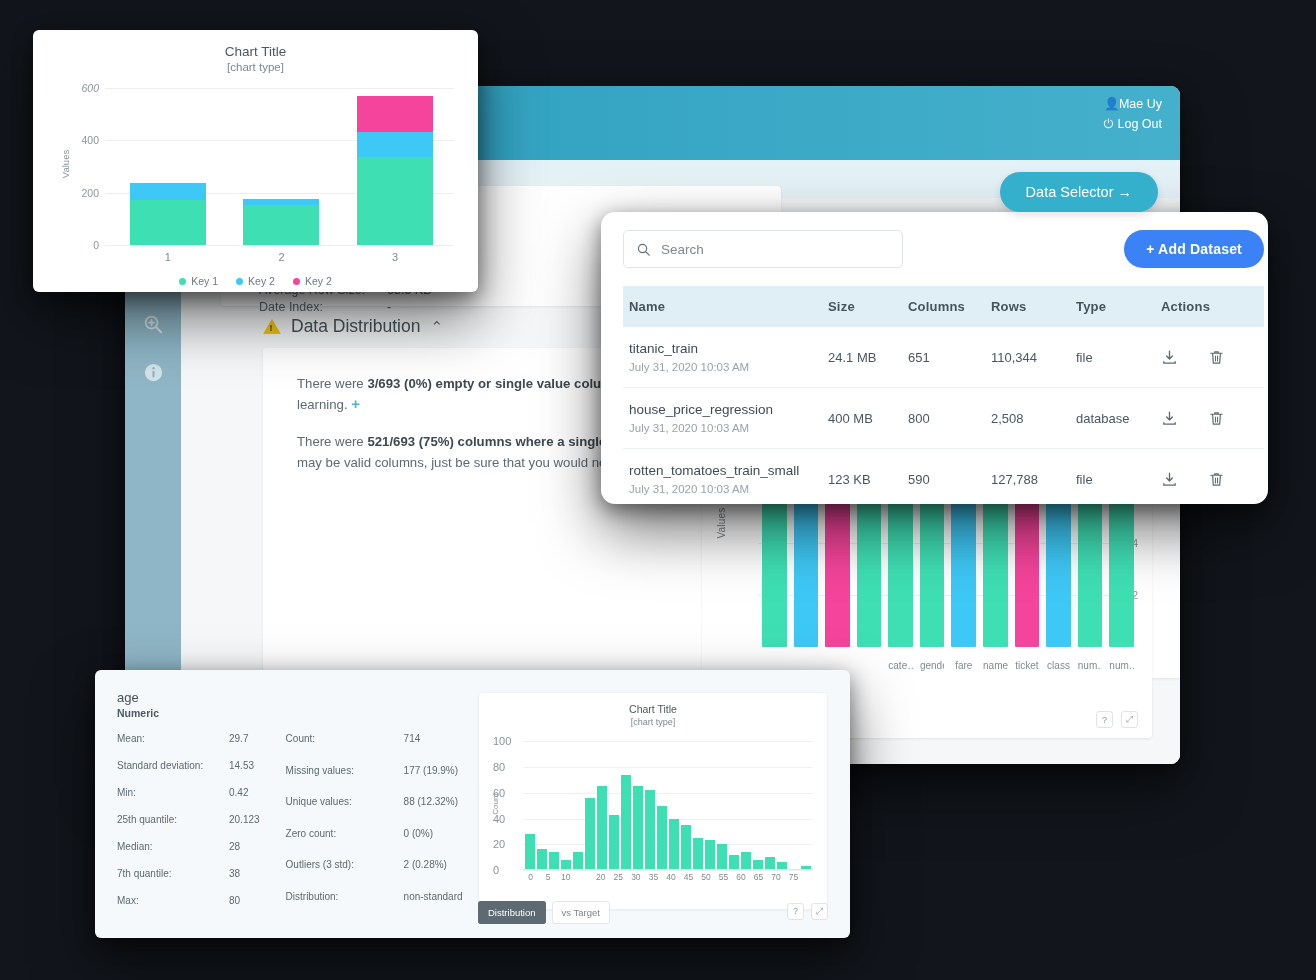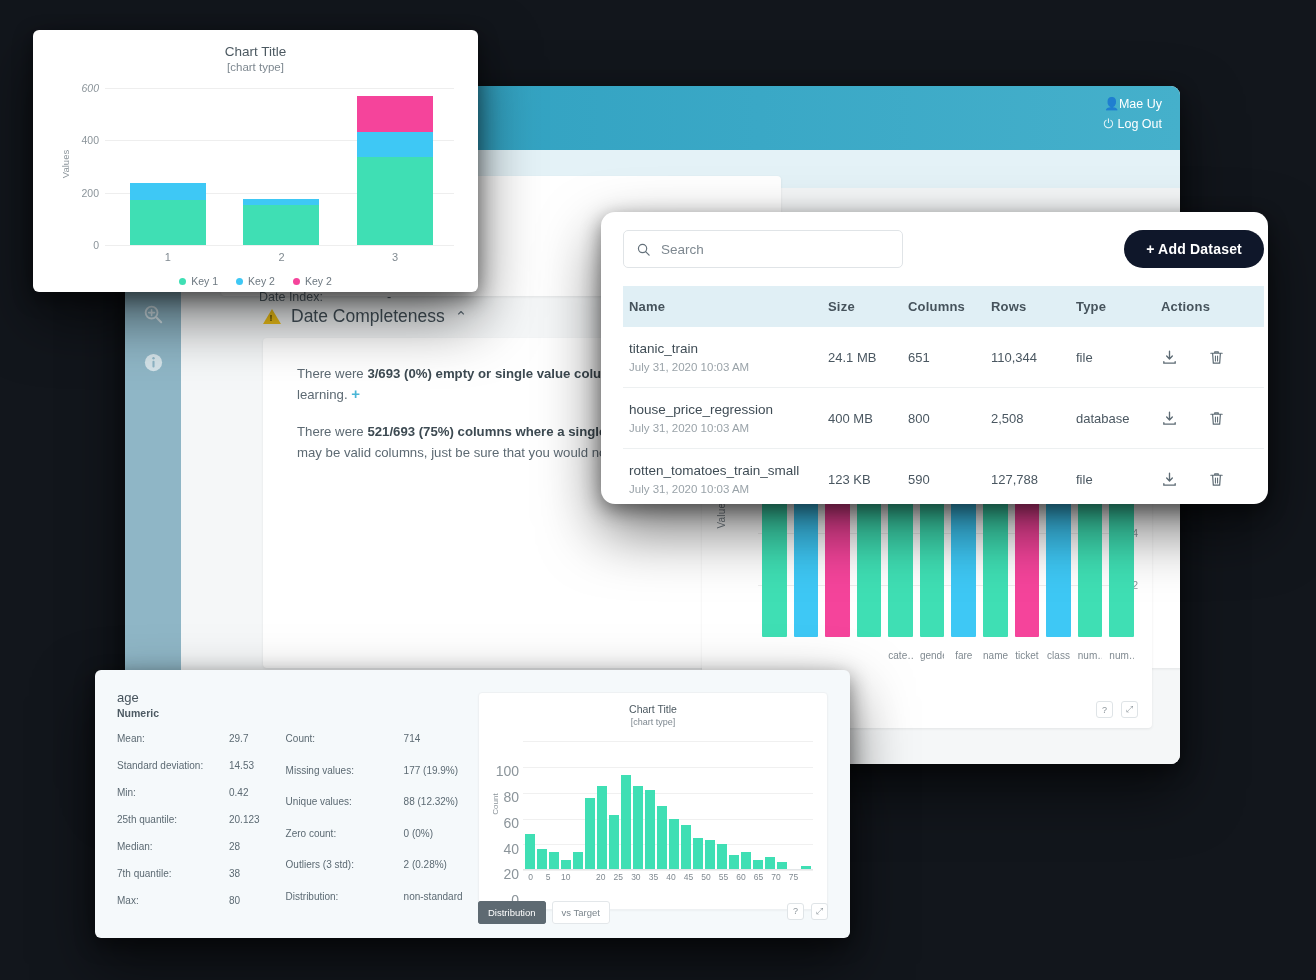--- a/index.html
+++ b/index.html
@@ -19,21 +19,21 @@
     box-shadow: 0 26px 60px rgba(0,0,0,.55), 0 6px 20px rgba(0,0,0,.45);
   }
 
   
   #app-window {
     left: 125px; top: 86px; width: 1055px; height: 678px;
     border-radius: 9px; overflow: hidden;
     background: #f7f9fa;
   }
   .app-topbar {
-    height: 64px;
+    height: 74px;
     background: linear-gradient(90deg,#2a9cbd 0%,#3aa8c6 60%,#45b0cb 100%);
     position: relative;
   }
   .topbar-right {
     position: absolute; right: 18px; top: 8px;
     text-align: right; color: #ffffff; font-size: 12.5px; line-height: 20px;
   }
   .topbar-right div { white-space: nowrap; }
   .topbar-right .ti { display:inline-block; width:12px; text-align:center; opacity:.85; margin-right:3px; }
 
@@ -173,21 +173,21 @@
     width: 280px; height: 38px; border: 1px solid #e0e4e7; border-radius: 5px;
     display: flex; align-items: center; gap: 10px; padding: 0 12px;
     background: #fff;
   }
   .search-box input {
     border: none; outline: none; font-size: 13.5px; color: #43505a;
     font-family: inherit; flex: 1; background: transparent;
   }
   .search-box input::placeholder { color: #7e8890; }
   .btn-add {
-    background: #0f172a; color: #fff; border: none; border-radius: 20px;
+    background: #3b82f6; color: #fff; border: none; border-radius: 20px;
     padding: 11px 22px; font-size: 14px; font-family: inherit;
     font-weight: 600; cursor: pointer; letter-spacing: .2px; text-align: right;
   }
   table.ds-table { width: 100%; border-collapse: collapse; margin-top: 18px; }
   table.ds-table thead th {
     background: #e0eff5; text-align: left; font-size: 13px; color: #46535c;
     font-weight: bold; padding: 13px 0 13px 0; letter-spacing: .2px;
   }
   table.ds-table thead th:first-child { padding-left: 6px; }
   table.ds-table tbody td {
@@ -222,22 +222,22 @@
   #hist-card {
     position: absolute; left: 383px; top: 22px; width: 350px; height: 218px;
     background: #fff; border-radius: 4px; border: 1px solid #eef1f3;
     box-shadow: 0 1px 2px rgba(0,0,0,.04);
   }
   .hc-title { text-align: center; font-size: 10.5px; color: #4c5961; margin-top: 10px; }
   .hc-sub { text-align: center; font-size: 9px; color: #7e8890; margin-top: 2px; }
   .hc-plot { position: relative; height: 155px; margin-top: 6px; }
   .hc-ylabel { position: absolute; left: 6px; top: 46%; transform: translateY(-50%) rotate(-90deg);
     font-size: 8px; color: #8b949a; }
-  .hc-ytick { position: absolute; left: 14px; width: 26px; text-align: right;
-    font-size: 14px; color: #8b949a; transform: translateY(-50%); margin-top: 30px; }
+  .hc-ytick { position: absolute; left: 14px; width: 26px; 
+    font-size: 11px; color: #8b949a; transform: translateY(-50%); }
   .hc-grid { position: absolute; left: 44px; right: 14px; height: 1px; background: #f0f0f0; }
   .hc-bars { position: absolute; left: 46px; right: 16px; bottom: 18px; top: 2px;
     display: flex; align-items: flex-end; gap: 1.5px; }
   .hc-bar { flex: 1; background: #3fdfb4; }
   .hc-axis { position: absolute; left: 44px; right: 14px; bottom: 18px; height:1px; background:#e3e6e8; }
   .hc-xlabels { position: absolute; left: 46px; right: 16px; bottom: 2px; height: 14px; }
   .hc-xlabels span { position: absolute; font-size: 8.5px; color: #808a91; transform: translateX(-50%); }
 
   .age-footer { position: absolute; left: 383px; bottom: 18px; width: 350px;
     display: flex; align-items: center; }
@@ -296,40 +296,43 @@
           <svg width="23" height="23" viewBox="0 0 24 24">
             <circle cx="12" cy="12" r="9" fill="#ffffff"></circle>
             <circle cx="12" cy="7.6" r="1.25" fill="#8fb6c6"></circle>
             <rect x="10.9" y="10.2" width="2.2" height="7" rx="1" fill="#8fb6c6"></rect>
           </svg>
         </div>
       </div>
 
       <div class="content">
 
+        <div class="selector-row">
+          <button class="btn-selector">Data Selector →</button>
+        </div>
 
         <div class="card" id="ds-info">
           <div class="ds-title-ghost">dataset_name</div>
           <div class="ds-stats" id="ds-stats">
               <div class="k">Number of Columns:</div>
               <div class="v">12</div>
               <div class="k">Number of Rows:</div>
               <div class="v">150,000</div>
               <div class="k">File Size:</div>
               <div class="v">9.56 GB</div>
               <div class="k">Average Row Size:</div>
               <div class="v">63.5 KB</div>
               <div class="k">Date Index:</div>
               <div class="v">-</div>
             </div>
         </div>
 
         <div id="dc-head">
           <span class="warn-tri"></span>
-          <span class="dc-title">Date Completeness</span>
+          <span class="dc-title">Data Distribution</span>
           <span class="chev">⌃</span>
         </div>
 
         <div class="card" id="dc-card">
           <div id="dc-paras">
               <div class="dc-para"><span>There were </span><b>3/693 (0%) empty or single value columns</b><span> in the dataset. These should be removed as they add no value but can slow down machine learning.  </span><span class="plus">+</span></div>
               <div class="dc-para"><span>There were </span><b>521/693 (75%) columns where a single value dominates</b><span>, which means over 95% of the values are this value in the dataset. These may be valid columns, just be sure that you would not expect a wider variety of values.  </span><span class="plus">+</span></div>
             </div>
         </div>
 

